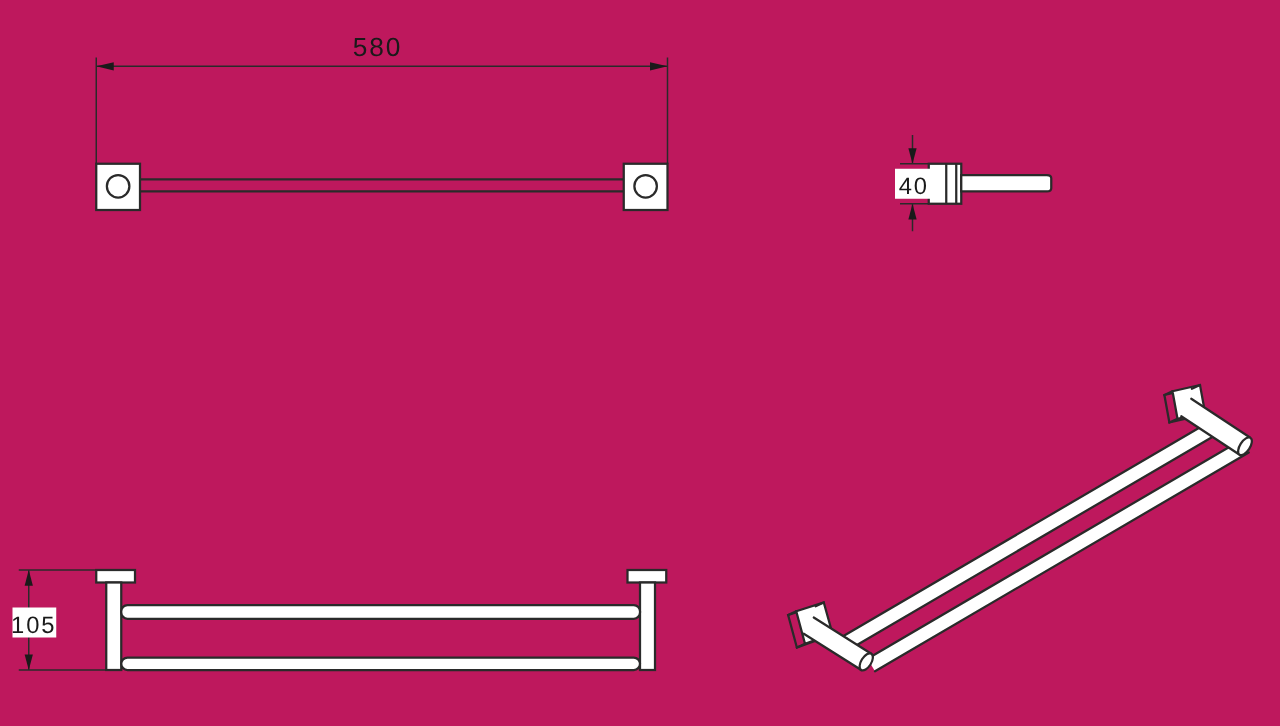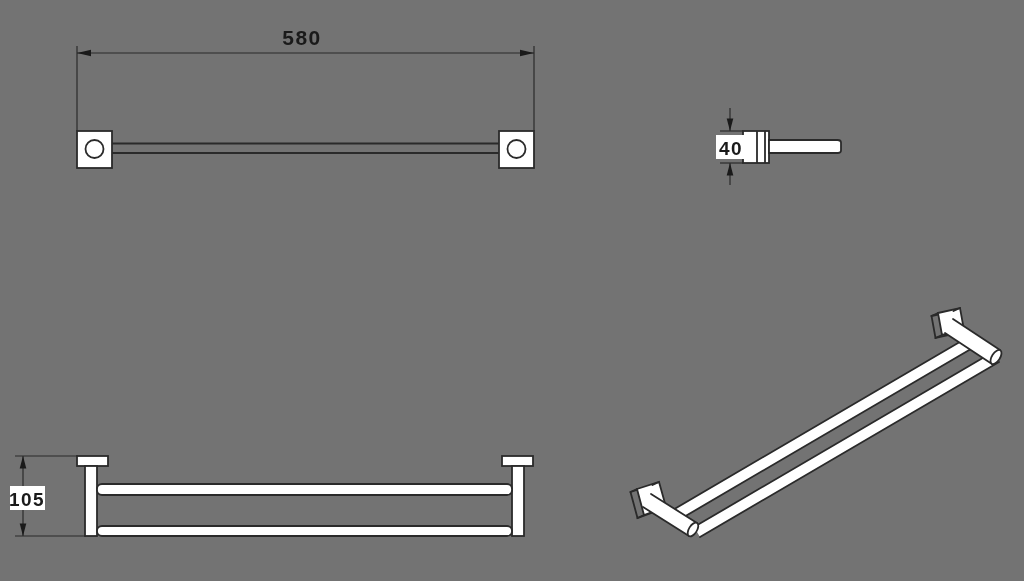--- a/index.html
+++ b/index.html
@@ -4,24 +4,23 @@
 <style>
   html, body {
     margin: 0;
     padding: 0;
     background: #ffffff;
   }
   .stage {
     position: relative;
     width: 1024px;
     height: 581px;
-    background: #737373;
+    background: #be185d;
     overflow: hidden;
     font-family: "Liberation Sans", sans-serif;
-    font-weight: bold;
   }
   svg { position: absolute; left: 0; top: 0; }
   .dim-text {
     font-family: "Liberation Sans", sans-serif;
     fill: #1a1a1a;
     letter-spacing: 1.5px;
   }
   .thin  { stroke: #2a2a2a; stroke-width: 1.2; fill: none; }
   .main  { stroke: #2a2a2a; stroke-width: 1.8; fill: none; }
   .mainw { stroke: #2a2a2a; stroke-width: 1.8; fill: #ffffff; }

